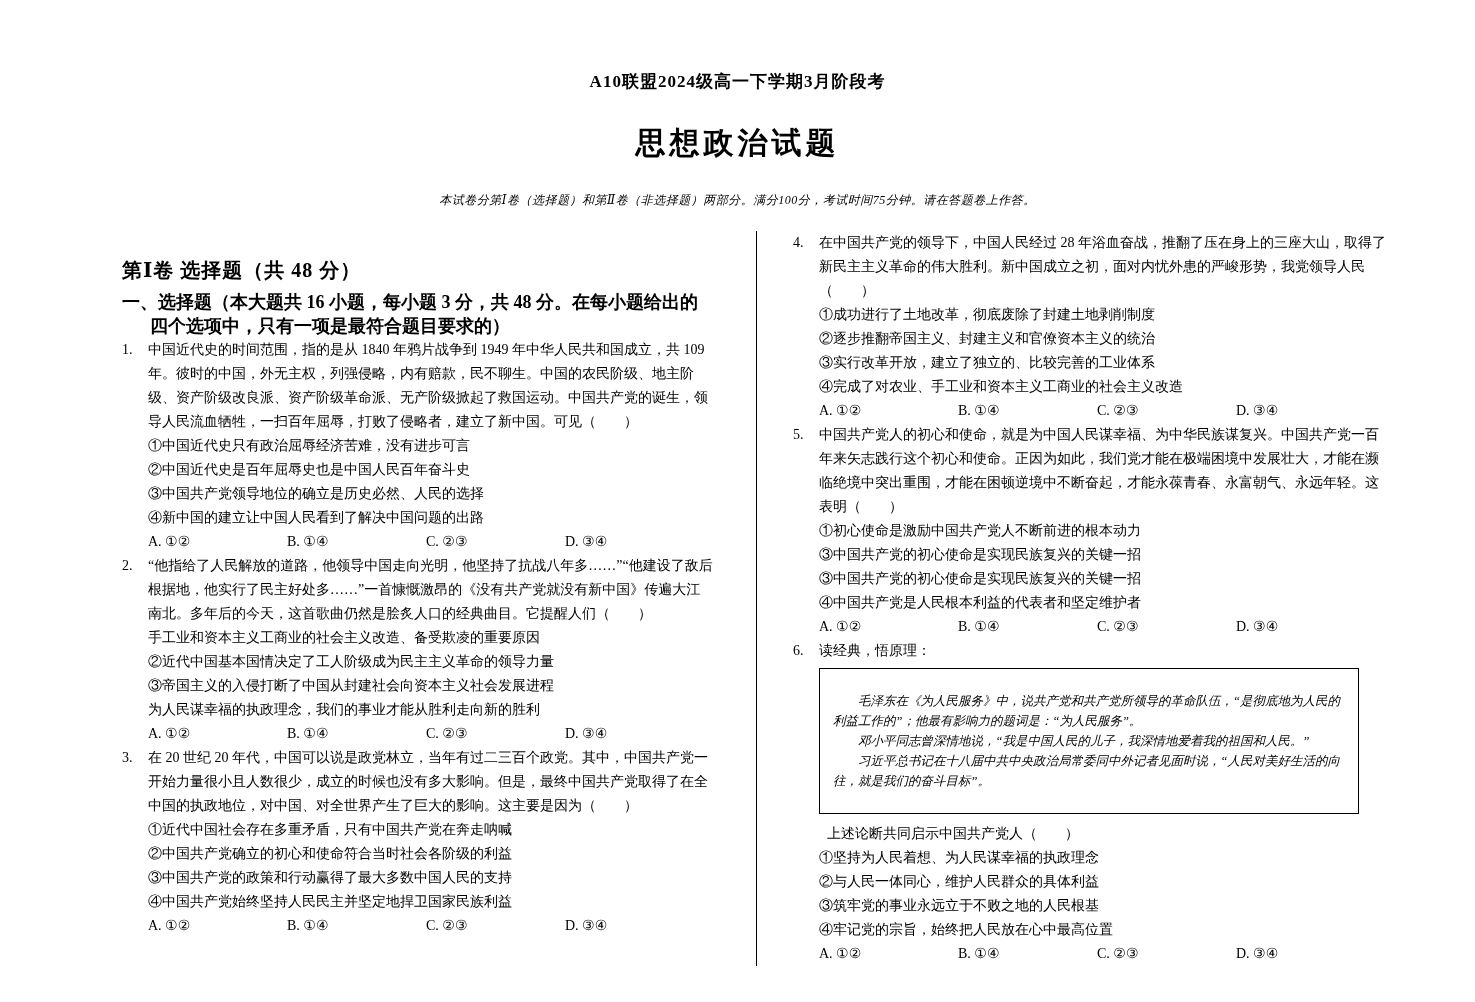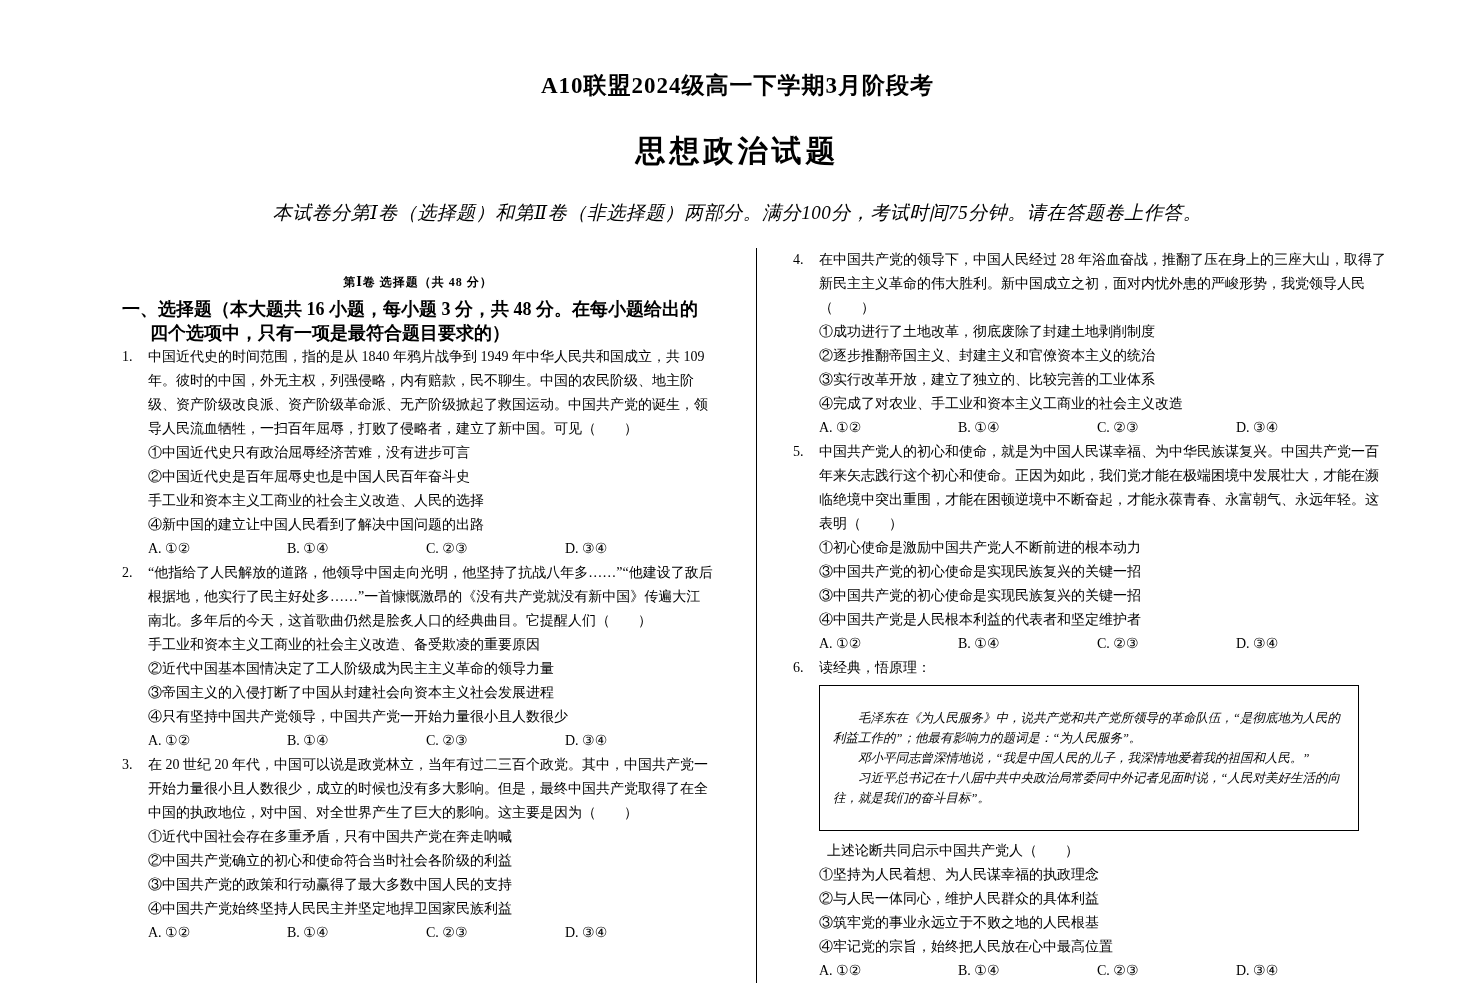--- a/index.html
+++ b/index.html
@@ -6,30 +6,30 @@
   html,body { background:#ffffff; }
   .page {
     position:relative;
     width:1475px; height:1002px;
     background:#ffffff;
     color:#000;
     font-family:"Liberation Serif","DejaVu Serif",serif;
     overflow:hidden;
   }
   .exam-header { text-align:center; padding-top:70px; }
-  .title-1 { font-size:23px; font-weight:bold; letter-spacing:1px; }
+  .title-1 { font-size:17px; font-weight:bold; letter-spacing:1px; }
   .title-2 { font-size:30px; font-weight:bold; letter-spacing:4px; margin-top:30px; }
-  .intro { font-size:19px; font-style:italic; margin-top:28px; letter-spacing:0.5px; }
+  .intro { font-size:12px; font-style:italic; margin-top:28px; letter-spacing:0.5px; }
 
   .columns { display:flex; align-items:stretch; margin-top:22px; padding-left:122px; padding-right:88px; }
   .col-left { width:592px; }
   .divider { width:1px; background:#000; margin-left:42px; margin-right:36px; }
   .col-right { flex:1; }
 
-  .section-title { text-align:center; font-weight:bold; font-size:12px; margin-top:26px; margin-bottom:6px; letter-spacing:1px; }
+  .section-title { font-weight:bold; font-size:20px; margin-top:26px; margin-bottom:6px; letter-spacing:1px; }
   .instructions { font-weight:bold; font-size:18px; line-height:24px; padding-left:28px; text-indent:-28px; }
 
   .question { padding-left:26px; font-size:14px; line-height:24px; }
   .stem { text-indent:-26px; }
   .qnum { display:inline-block; width:26px; text-indent:0; }
   .statement { }
   .answers { }
   .choice { display:inline-block; width:139px; }
   .choice:last-child { width:auto; }
 
@@ -58,30 +58,30 @@
   <div class="columns">
 
     <div class="col-left">
       <div class="section-title">第Ⅰ卷  选择题（共 48 分）</div>
       <div class="instructions">一、选择题（本大题共 16 小题，每小题 3 分，共 48 分。在每小题给出的四个选项中，只有一项是最符合题目要求的）</div>
       <div id="left-questions">
           <div class="question">
             <div class="stem"><span class="qnum">1.</span>中国近代史的时间范围，指的是从 1840 年鸦片战争到 1949 年中华人民共和国成立，共 109 年。彼时的中国，外无主权，列强侵略，内有赔款，民不聊生。中国的农民阶级、地主阶级、资产阶级改良派、资产阶级革命派、无产阶级掀起了救国运动。中国共产党的诞生，领导人民流血牺牲，一扫百年屈辱，打败了侵略者，建立了新中国。可见（　　）</div>
             <div class="statement">①中国近代史只有政治屈辱经济苦难，没有进步可言</div>
             <div class="statement">②中国近代史是百年屈辱史也是中国人民百年奋斗史</div>
-            <div class="statement">手工业和资本主义工商业的社会主义改造、人民的选择</div>
+            <div class="statement">③中国共产党领导地位的确立是历史必然、人民的选择</div>
             <div class="statement">④新中国的建立让中国人民看到了解决中国问题的出路</div>
             <div class="answers"><span class="choice">A. ①②</span><span class="choice">B. ①④</span><span class="choice">C. ②③</span><span class="choice">D. ③④</span></div>
           </div>
           <div class="question">
             <div class="stem"><span class="qnum">2.</span>“他指给了人民解放的道路，他领导中国走向光明，他坚持了抗战八年多……”“他建设了敌后根据地，他实行了民主好处多……”一首慷慨激昂的《没有共产党就没有新中国》传遍大江南北。多年后的今天，这首歌曲仍然是脍炙人口的经典曲目。它提醒人们（　　）</div>
             <div class="statement">手工业和资本主义工商业的社会主义改造、备受欺凌的重要原因</div>
             <div class="statement">②近代中国基本国情决定了工人阶级成为民主主义革命的领导力量</div>
             <div class="statement">③帝国主义的入侵打断了中国从封建社会向资本主义社会发展进程</div>
-            <div class="statement">④只有坚持中国共产党领导，中国共产党一开始力量很小且人数很少</div>
+            <div class="statement">为人民谋幸福的执政理念，我们的事业才能从胜利走向新的胜利</div>
             <div class="answers"><span class="choice">A. ①②</span><span class="choice">B. ①④</span><span class="choice">C. ②③</span><span class="choice">D. ③④</span></div>
           </div>
           <div class="question">
             <div class="stem"><span class="qnum">3.</span>在 20 世纪 20 年代，中国可以说是政党林立，当年有过二三百个政党。其中，中国共产党一开始力量很小且人数很少，成立的时候也没有多大影响。但是，最终中国共产党取得了在全中国的执政地位，对中国、对全世界产生了巨大的影响。这主要是因为（　　）</div>
             <div class="statement">①近代中国社会存在多重矛盾，只有中国共产党在奔走呐喊</div>
             <div class="statement">②中国共产党确立的初心和使命符合当时社会各阶级的利益</div>
             <div class="statement">③中国共产党的政策和行动赢得了最大多数中国人民的支持</div>
             <div class="statement">④中国共产党始终坚持人民民主并坚定地捍卫国家民族利益</div>
             <div class="answers"><span class="choice">A. ①②</span><span class="choice">B. ①④</span><span class="choice">C. ②③</span><span class="choice">D. ③④</span></div>
           </div>

